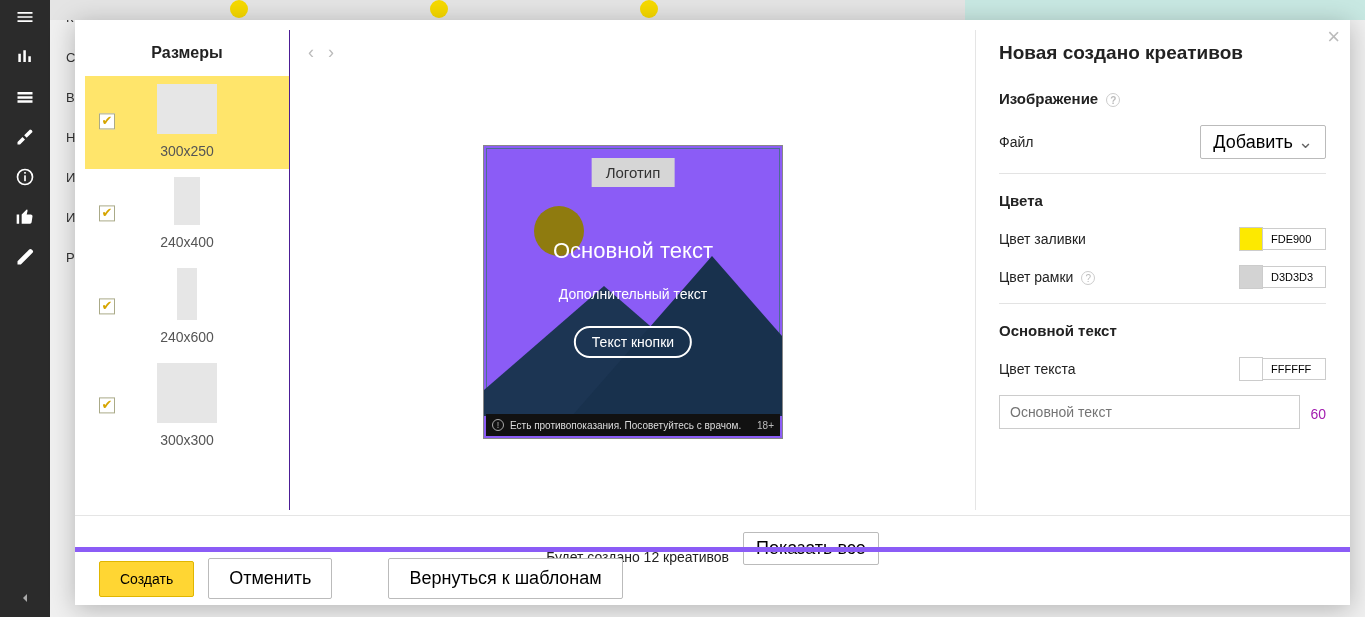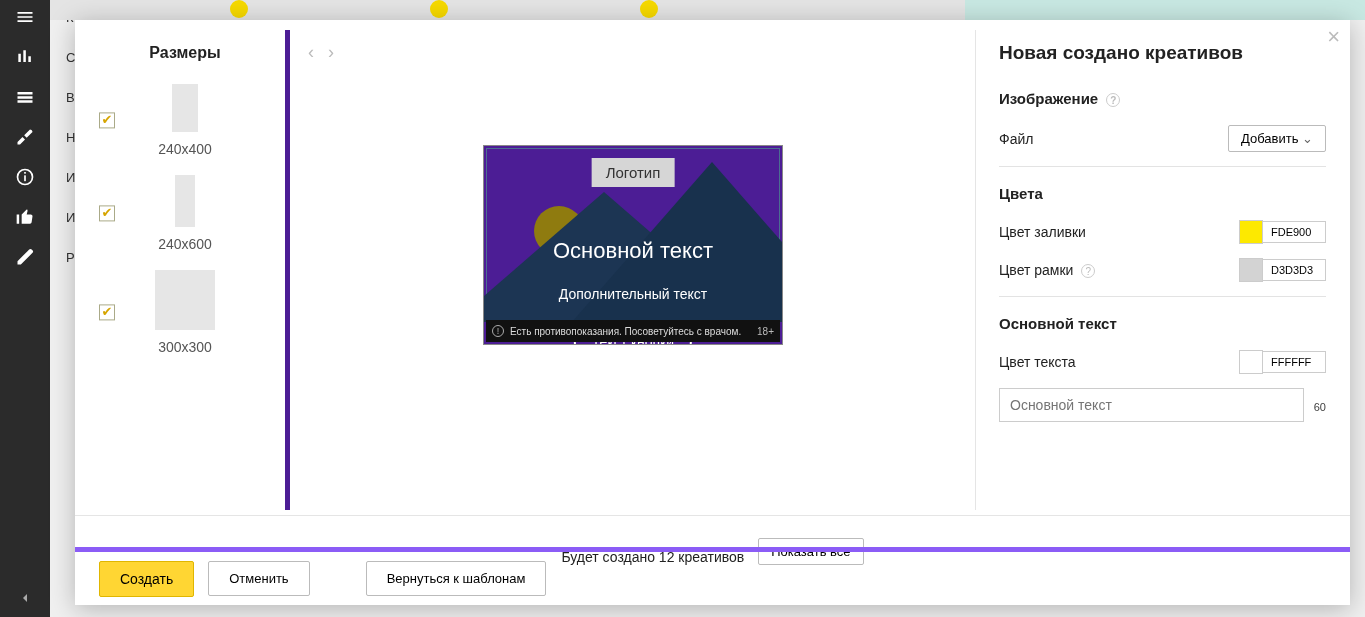--- a/index.html
+++ b/index.html
@@ -85,21 +85,21 @@
     font-size: 22px;
     color: #bbb;
     cursor: pointer;
   }
 
   
   .col-sizes {
     position: absolute;
     left: 10px; top: 10px;
     width: 205px; height: 480px;
-    border-right: 5px solid #4c1d95;
+    border-right: 1px solid #4c1d95;
     overflow: hidden;
   }
   .col-sizes .col-title {
     text-align: center;
     font-weight: bold;
     font-size: 16px;
     padding: 14px 0 14px;
   }
   .size-tile {
     text-align: center;
@@ -162,22 +162,22 @@
     font-weight: bold;
     font-size: 15px;
     margin-left: 4px;
     flex: 1;
   }
   .preview-header .arrow-right { margin-right: 6px; }
 
   .creative {
     position: relative;
     margin: 70px auto 0;
-    width: 300px; height: 200px;
-    background: #4c1d95;
+    width: 300px; height: 294px;
+    background: #8b5cf6;
     border: 1px solid #888;
     overflow: hidden;
   }
   .creative .inner-border {
     position: absolute;
     left: 2px; top: 2px; right: 2px; bottom: 2px;
     border: 1px solid #4c6d92;
   }
   .creative .sun {
     position: absolute;
@@ -301,21 +301,21 @@
     display: flex;
     align-items: center;
     justify-content: space-between;
     margin-bottom: 14px;
   }
   .row .label { font-size: 14px; color: #222; }
   .btn {
     border: 1px solid #bbb;
     background: #fff;
     padding: 5px 12px;
-    font-size: 13px;
+    font-size: 18px;
     cursor: pointer;
     border-radius: 2px;
   }
   .btn .caret::after { content: " ⌄"; color: #666; }
 
   .divider {
     height: 1px;
     background: #e3e3e3;
     margin: 8px 0 18px;
   }
@@ -344,22 +344,22 @@
     margin-bottom: 4px;
     color: #999;
     background: #fff;
   }
   .text-row {
     display: flex;
     align-items: center;
     gap: 10px;
   }
   .text-row .counter {
-    color: #404040;
-    font-size: 11px;
+    color: #a21caf;
+    font-size: 14px;
   }
 
   
   .info-bar {
     position: absolute;
     left: 0; top: 495px;
     right: 0; height: 50px;
     text-align: center;
     border-top: 1px solid #e5e5e5;
     display: flex;
@@ -455,20 +455,25 @@
   <div class="bg-right-block"></div>
 </div>
 
 <div class="modal">
 
   <span class="modal-close">×</span>
 
   <div class="col-sizes">
     <div class="col-title">Размеры</div>
 
+    <div class="size-tile t-300x250 selected">
+      <span class="chk on"></span>
+      <span class="thumb"></span>
+      <div class="caption">300x250</div>
+    </div>
     <div class="size-tile t-240x400">
       <span class="chk on"></span>
       <span class="thumb"></span>
       <div class="caption">240x400</div>
     </div>
     <div class="size-tile t-240x600">
       <span class="chk on"></span>
       <span class="thumb"></span>
       <div class="caption">240x600</div>
     </div>

